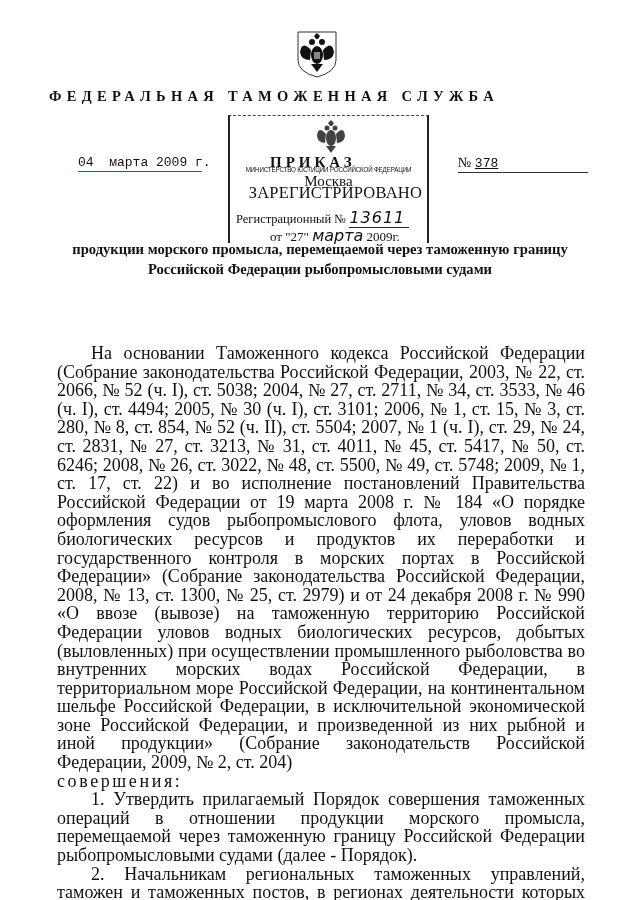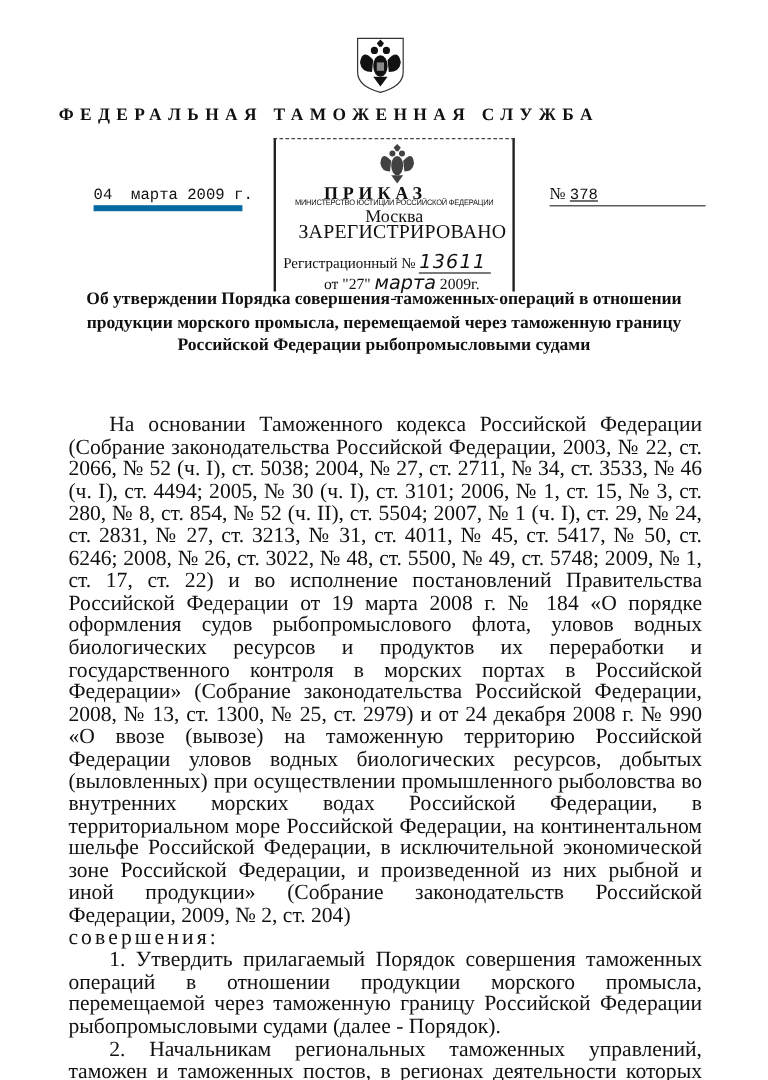--- a/index.html
+++ b/index.html
@@ -37,21 +37,21 @@
       font-weight: bold;
       font-size: 14.5px;
       letter-spacing: 5.3px;
     }
     
     .date-line {
       position: absolute;
       left: 78px;
       top: 155px;
       width: 124px;
-      border-bottom: 5px solid #0369a1;
+      border-bottom: 1px solid #0369a1;
       font-family: "Liberation Mono", "DejaVu Sans Mono", monospace;
       font-size: 13px;
       white-space: pre;
       line-height: 16px;
     }
     .number-line {
       position: absolute;
       left: 458px;
       top: 155px;
       width: 130px;
@@ -231,21 +231,20 @@
       <span class="hand">13611</span>
     </div>
     <div class="stamp-date">
       <span>от "27"</span>
       <span class="hand">марта</span>
       <span>2009г.</span>
     </div>
   </div>
 
   <div class="doc-title">
-    <div><span>Об утверждении Порядка </span><span class="strike">совершения таможенных о</span><span>пераций в отношении</span></div>
     <div>продукции морского промысла, перемещаемой через таможенную границу</div>
     <div>Российской Федерации рыбопромысловыми судами</div>
   </div>
 
   <div class="body-text">
     <p class="indent">На основании Таможенного кодекса Российской Федерации (Собрание законодательства Российской Федерации, 2003, № 22, ст. 2066, № 52 (ч. I), ст. 5038; 2004, № 27, ст. 2711, № 34, ст. 3533, № 46 (ч. I), ст. 4494; 2005, № 30 (ч. I), ст. 3101; 2006, № 1, ст. 15, № 3, ст. 280, № 8, ст. 854, № 52 (ч. II), ст. 5504; 2007, № 1 (ч. I), ст. 29, № 24, ст. 2831,  № 27, ст. 3213, № 31, ст. 4011, № 45, ст. 5417, № 50, ст. 6246; 2008, № 26, ст. 3022, № 48, ст. 5500, № 49, ст. 5748; 2009, № 1, ст. 17, ст. 22) и во исполнение постановлений Правительства Российской Федерации от 19 марта 2008 г. № 184 «О порядке оформления судов рыбопромыслового флота, уловов водных биологических ресурсов и продуктов их переработки и государственного контроля в морских портах в Российской Федерации» (Собрание законодательства Российской Федерации, 2008, № 13, ст. 1300, № 25, ст. 2979) и от 24 декабря 2008 г. № 990 «О ввозе (вывозе) на таможенную территорию Российской Федерации уловов водных биологических ресурсов, добытых (выловленных) при осуществлении промышленного рыболовства во внутренних морских водах Российской Федерации, в территориальном море Российской Федерации, на континентальном шельфе Российской Федерации, в исключительной экономической зоне Российской Федерации, и произведенной из них рыбной и иной продукции» (Собрание законодательств Российской Федерации, 2009, № 2, ст. 204)</p>
     <p class="decree">совершения:</p>
     <p class="indent">1. Утвердить прилагаемый Порядок совершения таможенных операций в отношении продукции морского промысла, перемещаемой через таможенную границу Российской Федерации рыбопромысловыми судами (далее - Порядок).</p>
     <p class="indent">2. Начальникам региональных таможенных управлений, таможен и таможенных постов, в регионах деятельности которых находятся морские пункты пропуска через государственную границу Российской Федерации, обеспечить доведение Порядка до подчиненных должностных лиц и организацию его исполнения.</p>
   </div>

